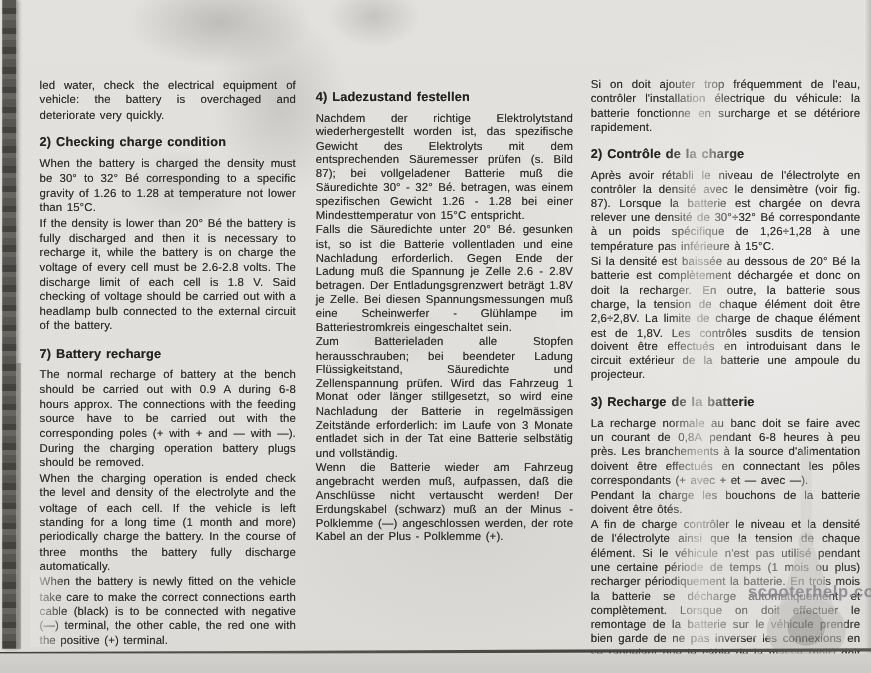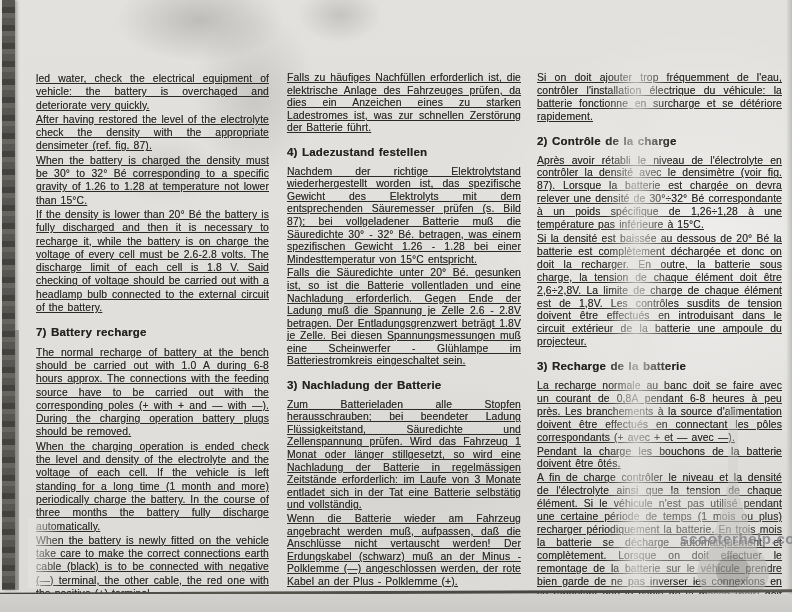--- a/index.html
+++ b/index.html
@@ -46,21 +46,21 @@
   
   .col{
     position:absolute;top:72px;color:#2b2a27;
     font-size:10.4px;line-height:13.3px;text-align:justify;
     letter-spacing:.1px;word-spacing:1px;
     text-shadow:0 0 .5px rgba(43,42,39,.55);
   }
   .col-en{left:36px;width:233px;}
   .col-de{left:287px;width:234px;line-height:12.6px;}
   .col-fr{left:537px;width:245px;line-height:12.9px;}
-  .col p{margin:0 0 1px 0;text-decoration:underline;}
+  .col p{margin:0 0 1px 0;}
   .col h3{
     font-size:11.6px;margin:11px 0 7px 0;color:#242320;
     letter-spacing:.15px;text-shadow:0 0 .5px rgba(36,35,32,.6);
   }
   
   .fold-fr{
     position:absolute;left:605px;top:60px;width:68px;height:530px;
     background:linear-gradient(90deg,rgba(226,225,222,0),rgba(228,227,224,.72) 45%,rgba(226,225,222,0));
     pointer-events:none;
   }
@@ -86,34 +86,32 @@
 <body>
 
 <div class="page">
 
   <div class="edge-left"></div>
   <div class="edge-left2"></div>
   <div class="edge-right"></div>
 
   <div class="col col-en">
       <p>led water, check the electrical equipment of vehicle: the battery is overchaged and deteriorate very quickly.</p>
-      <p>After having restored the level of the electrolyte check the density with the appropriate densimeter (ref. fig. 87).</p>
+      <h3>2) Checking charge condition</h3>
       <p>When the battery is charged the density must be 30° to 32° Bé corresponding to a specific gravity of 1.26 to 1.28 at temperature not lower than 15°C.</p>
       <p>If the density is lower than 20° Bé the battery is fully discharged and then it is necessary to recharge it, while the battery is on charge the voltage of every cell must be 2.6-2.8 volts. The discharge limit of each cell is 1.8 V. Said checking of voltage should be carried out with a headlamp bulb connected to the external circuit of the battery.</p>
       <h3>7) Battery recharge</h3>
-      <p>The normal recharge of battery at the bench should be carried out with 1.0 A during 6-8 hours approx. The connections with the feeding source have to be carried out with the corresponding poles (+ with + and — with —). During the charging operation battery plugs should be removed.</p>
+      <p>The normal recharge of battery at the bench should be carried out with 0.9 A during 6-8 hours approx. The connections with the feeding source have to be carried out with the corresponding poles (+ with + and — with —). During the charging operation battery plugs should be removed.</p>
       <p>When the charging operation is ended check the level and density of the electrolyte and the voltage of each cell. If the vehicle is left standing for a long time (1 month and more) periodically charge the battery. In the course of three months the battery fully discharge automatically.</p>
       <p>When the battery is newly fitted on the vehicle take care to make the correct connections earth cable (black) is to be connected with negative (—) terminal, the other cable, the red one with the positive (+) terminal.</p>
     </div>
   <div class="col col-de">
-      <p>Falls zu häufiges Nachfüllen erforderlich ist, die elektrische Anlage des Fahrzeuges prüfen, da dies ein Anzeichen eines zu starken Ladestromes ist, was zur schnellen Zerstörung der Batterie führt.</p>
       <h3>4) Ladezustand festellen</h3>
       <p>Nachdem der richtige Elektrolytstand wiederhergestellt worden ist, das spezifische Gewicht des Elektrolyts mit dem entsprechenden Säuremesser prüfen (s. Bild 87); bei vollgeladener Batterie muß die Säuredichte 30° - 32° Bé. betragen, was einem spezifischen Gewicht 1.26 - 1.28 bei einer Mindesttemperatur von 15°C entspricht.</p>
       <p>Falls die Säuredichte unter 20° Bé. gesunken ist, so ist die Batterie vollentladen und eine Nachladung erforderlich. Gegen Ende der Ladung muß die Spannung je Zelle 2.6 - 2.8V betragen. Der Entladungsgrenzwert beträgt 1.8V je Zelle. Bei diesen Spannungsmessungen muß eine Scheinwerfer - Glühlampe im Batteriestromkreis eingeschaltet sein.</p>
-      <h3>3) Nachladung der Batterie</h3>
       <p>Zum Batterieladen alle Stopfen herausschrauben; bei beendeter Ladung Flüssigkeitstand, Säuredichte und Zellenspannung prüfen. Wird das Fahrzeug 1 Monat oder länger stillgesetzt, so wird eine Nachladung der Batterie in regelmässigen Zeitstände erforderlich: im Laufe von 3 Monate entladet sich in der Tat eine Batterie selbstätig und vollständig.</p>
       <p>Wenn die Batterie wieder am Fahrzeug angebracht werden muß, aufpassen, daß die Anschlüsse nicht vertauscht werden! Der Erdungskabel (schwarz) muß an der Minus - Polklemme (—) angeschlossen werden, der rote Kabel an der Plus - Polklemme (+).</p>
     </div>
   <div class="col col-fr">
       <p>Si on doit ajouter trop fréquemment de l'eau, contrôler l'installation électrique du véhicule: la batterie fonctionne en surcharge et se détériore rapidement.</p>
       <h3>2) Contrôle de la charge</h3>
       <p>Après avoir rétabli le niveau de l'électrolyte en contrôler la densité avec le densimètre (voir fig. 87). Lorsque la batterie est chargée on devra relever une densité de 30°÷32° Bé correspondante à un poids spécifique de 1,26÷1,28 à une température pas inférieure à 15°C.</p>
       <p>Si la densité est baissée au dessous de 20° Bé la batterie est complètement déchargée et donc on doit la recharger. En outre, la batterie sous charge, la tension de chaque élément doit être 2,6÷2,8V. La limite de charge de chaque élément est de 1,8V. Les contrôles susdits de tension doivent être effectués en introduisant dans le circuit extérieur de la batterie une ampoule du projecteur.</p>
       <h3>3) Recharge de la batterie</h3>
       <p>La recharge normale au banc doit se faire avec un courant de 0,8A pendant 6-8 heures à peu près. Les branchements à la source d'alimentation doivent être effectués en connectant les pôles correspondants (+ avec + et — avec —).</p>

